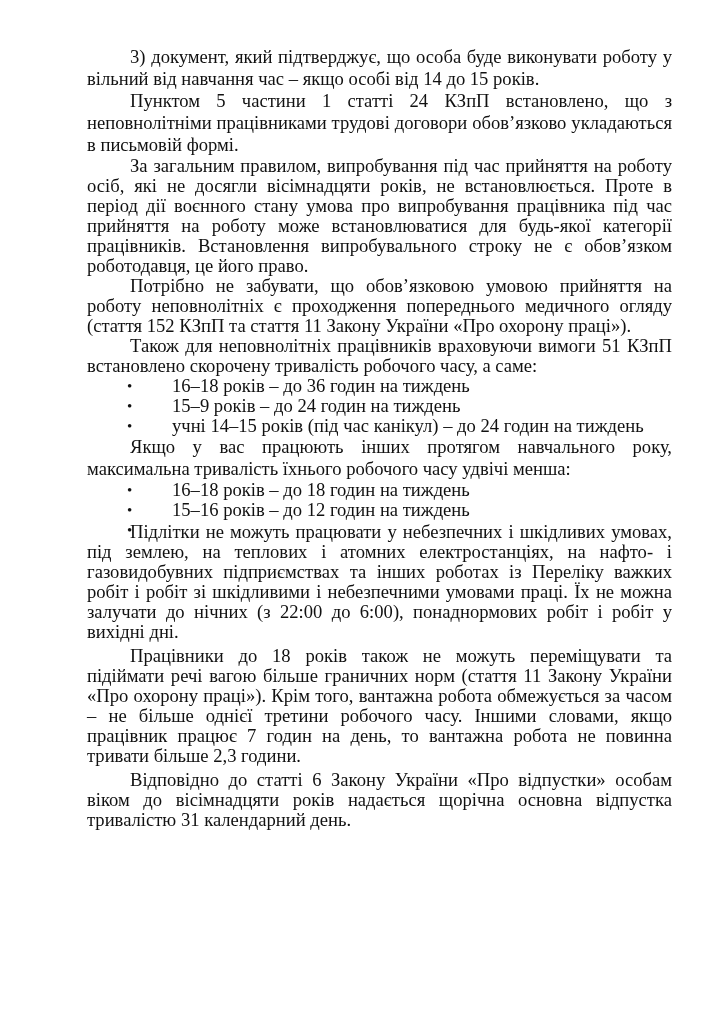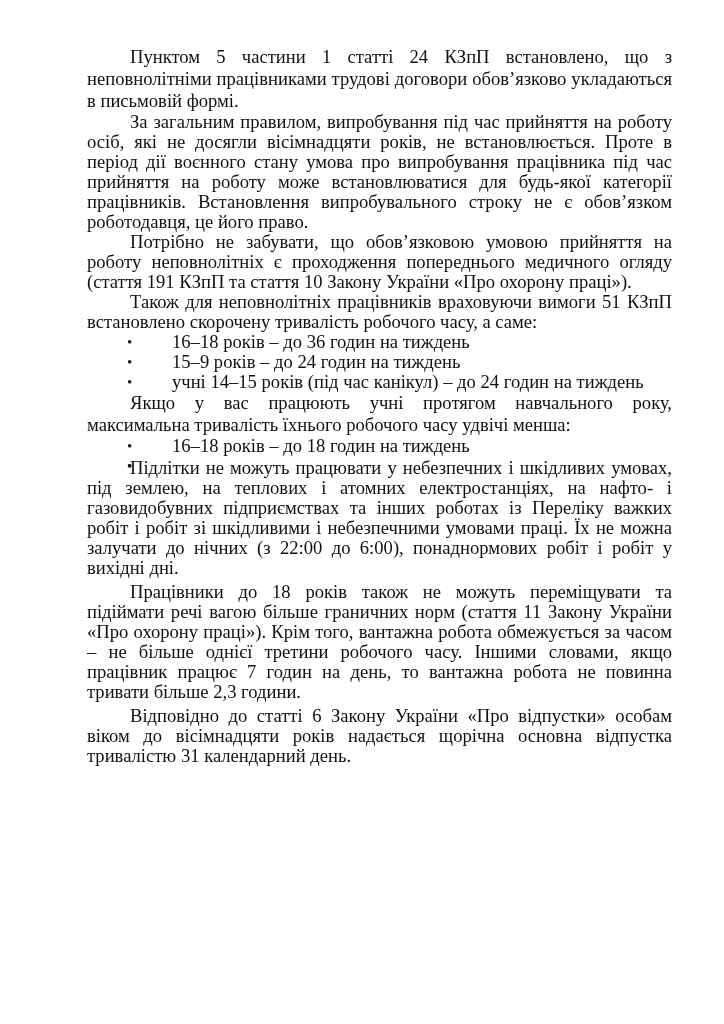--- a/index.html
+++ b/index.html
@@ -39,49 +39,51 @@
       font-size: 15px;
     }
     .gap-s { height: 2px; }
     .gap-m { height: 4px; }
   </style>
 </head>
 <body>
 
 <div class="page">
 
+  <p class="p tight">3) документ, який підтверджує, що особа буде виконувати роботу у вільний від навчання час – якщо особі від 14 до 15 років.</p>
   <p class="p tight">Пунктом 5 частини 1 статті 24 КЗпП встановлено, що з неповнолітніми працівниками трудові договори обов’язково укладаються в письмовій формі.</p>
   <p class="p loose">За загальним правилом, випробування під час прийняття на роботу осіб, які не досягли вісімнадцяти років, не встановлюється. Проте в період дії воєнного стану умова про випробування працівника під час прийняття на роботу може встановлюватися для будь-якої категорії працівників. Встановлення випробувального строку не є обов’язком роботодавця, це його право.</p>
-  <p class="p loose">Потрібно не забувати, що обов’язковою умовою прийняття на роботу неповнолітніх є проходження попереднього медичного огляду (стаття 191 КЗпП та стаття 10 Закону України «Про охорону праці»).</p>
+  <p class="p loose">Потрібно не забувати, що обов’язковою умовою прийняття на роботу неповнолітніх є проходження попереднього медичного огляду (стаття 152 КЗпП та стаття 11 Закону України «Про охорону праці»).</p>
   <p class="p loose">Також для неповнолітніх працівників враховуючи вимоги 51 КЗпП встановлено скорочену тривалість робочого часу, а саме:</p>
 
   <ul class="bullets">
     <li>
       <span class="bullet">•</span>
       <span>16–18 років – до 36 годин на тиждень</span>
     </li>
     <li>
       <span class="bullet">•</span>
       <span>15–9 років – до 24 годин на тиждень</span>
     </li>
     <li>
       <span class="bullet">•</span>
       <span>учні 14–15 років (під час канікул) – до 24 годин на тиждень</span>
     </li>
   </ul>
 
-  <p class="p tight">Якщо у вас працюють учні протягом навчального року, максимальна тривалість їхнього робочого часу удвічі менша:</p>
+  <p class="p tight">Якщо у вас працюють інших протягом навчального року, максимальна тривалість їхнього робочого часу удвічі менша:</p>
 
   <ul class="bullets">
     <li>
       <span class="bullet">•</span>
       <span>16–18 років – до 18 годин на тиждень</span>
     </li>
     <li>
       <span class="bullet">•</span>
+      <span>15–16 років – до 12 годин на тиждень</span>
     </li>
     <li>
       <span class="bullet">•</span>
     </li>
   </ul>
 
   <div class="gap-s"></div>
   <p class="p loose">Підлітки не можуть працювати у небезпечних і шкідливих умовах, під землею, на теплових і атомних електростанціях, на нафто- і газовидобувних підприємствах та інших роботах із Переліку важких робіт і робіт зі шкідливими і небезпечними умовами праці. Їх не можна залучати до нічних (з 22:00 до 6:00), понаднормових робіт і робіт у вихідні дні.</p>
   <div class="gap-m"></div>
   <p class="p loose">Працівники до 18 років також не можуть переміщувати та підіймати речі вагою більше граничних норм (стаття 11 Закону України «Про охорону праці»). Крім того, вантажна робота обмежується за часом – не більше однієї третини робочого часу. Іншими словами, якщо працівник працює 7 годин на день, то вантажна робота не повинна тривати більше 2,3 години.</p>

